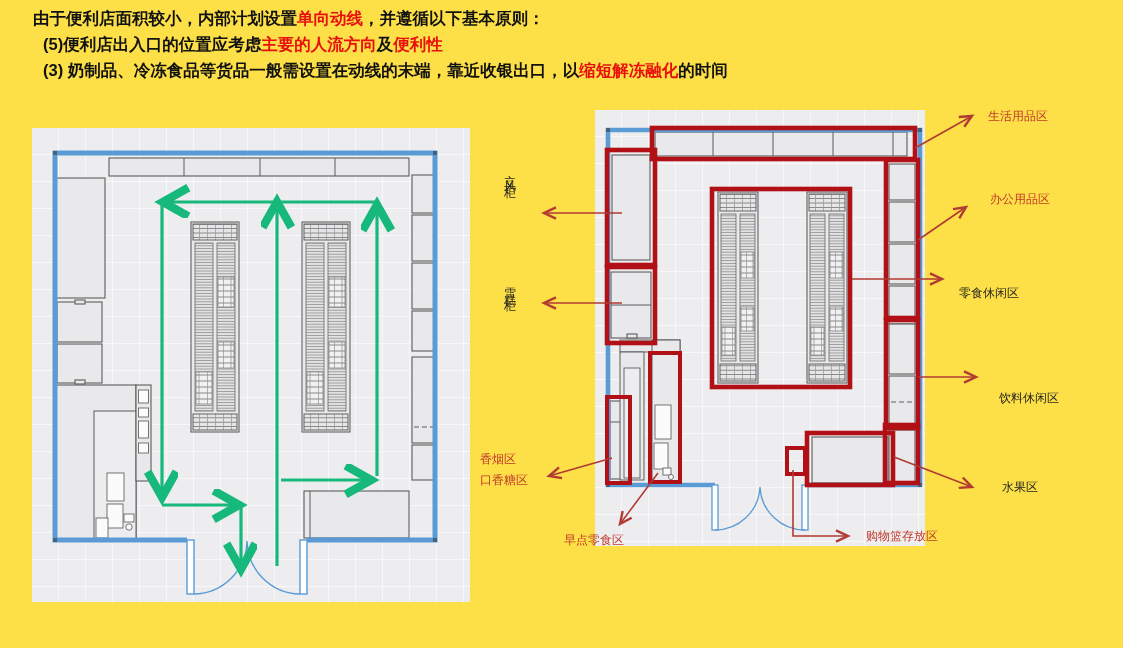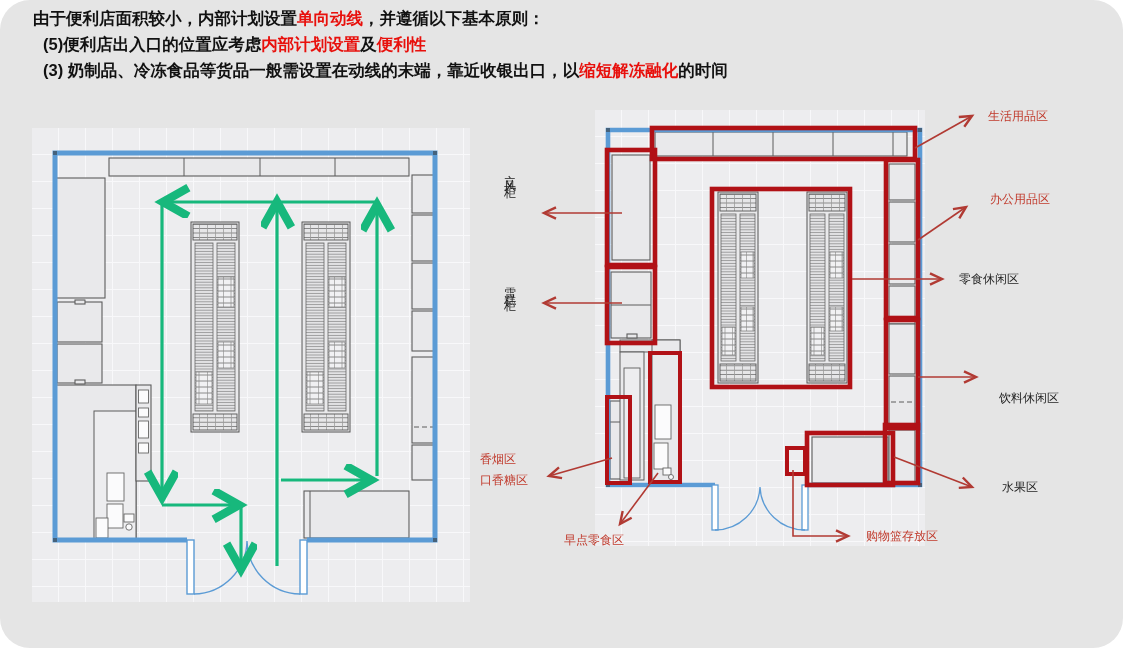--- a/index.html
+++ b/index.html
@@ -1,17 +1,17 @@
 <!DOCTYPE html>
 <html><head>
 <meta charset="utf-8">
 <style>
   html,body{margin:0;padding:0;background:#fff;}
-  .page{position:relative;width:1123px;height:648px;overflow:hidden;background:#e5e5e5;
-        font-family:"Liberation Sans","DejaVu Sans",sans-serif;border-radius:30px;}
+  .page{position:relative;width:1123px;height:648px;overflow:hidden;background:#fde047;
+        font-family:"Liberation Sans","DejaVu Sans",sans-serif;}
   .abs{position:absolute;}
   
   .principles{position:absolute;left:33px;top:5px;z-index:3;font-weight:bold;
               font-size:16.5px;line-height:26px;color:#111;white-space:nowrap;}
   .principles .pline.ind{padding-left:10px;}
   .principles .red{color:#e8100c;}
   
   .lbl{position:absolute;z-index:6;font-family:"Liberation Serif","DejaVu Serif",serif;
        font-size:12px;line-height:21px;white-space:pre-line;}
   .lbl.red{color:#c0392b;}
@@ -20,21 +20,21 @@
   svg.plan{z-index:2;}
   svg.overlay{z-index:5;pointer-events:none;}
 </style>
 </head>
 <body>
 
 <div class="page">
 
   <div class="principles">
       <div class="pline"><span>由于便利店面积较小，内部计划设置</span><span class="red">单向动线</span><span>，并遵循以下基本原则：</span></div>
-      <div class="pline ind"><span>(5)便利店出入口的位置应考虑</span><span class="red">内部计划设置</span><span>及</span><span class="red">便利性</span></div>
+      <div class="pline ind"><span>(5)便利店出入口的位置应考虑</span><span class="red">主要的人流方向</span><span>及</span><span class="red">便利性</span></div>
       <div class="pline ind"><span>(3) 奶制品、冷冻食品等货品一般需设置在动线的末端，靠近收银出口，以</span><span class="red">缩短解冻融化</span><span>的时间</span></div>
     </div>
 
   <svg class="abs plan" style="left:32px;top:128px" width="438" height="474" viewBox="0 0 438 474">
     <defs>
       <pattern id="gridL" width="27" height="27" patternUnits="userSpaceOnUse">
         <rect width="27" height="27" fill="#ededef"></rect>
         <path d="M27 0V27M0 27H27" stroke="#f8f8fa" stroke-width="2"></path>
       </pattern>
       <pattern id="hatchL" width="5" height="2.8" patternUnits="userSpaceOnUse">
@@ -241,21 +241,21 @@
       <path d="M793 470V536H848" marker-end="url(#rArr)"></path>
       <path d="M658 473L620 524" marker-end="url(#rArr)"></path>
       <path d="M612 458L549 476" marker-end="url(#rArr)"></path>
       <path d="M622 213H544" marker-end="url(#rArr)"></path>
       <path d="M622 303H544" marker-end="url(#rArr)"></path>
     </g>
   </svg>
 
   <div class="lbl red" style="left:988px;top:106px">生活用品区</div>
   <div class="lbl red" style="left:990px;top:189px">办公用品区</div>
-  <div class="lbl black" style="left:959px;top:269px">零食休闲区</div>
+  <div class="lbl black" style="left:959px;top:283px">零食休闲区</div>
   <div class="lbl black" style="left:999px;top:388px">饮料休闲区</div>
   <div class="lbl black" style="left:1002px;top:477px">水果区</div>
   <div class="lbl red" style="left:866px;top:526px">购物篮存放区</div>
   <div class="lbl red" style="left:564px;top:530px">早点零食区</div>
   <div class="lbl red" style="left:480px;top:449px">香烟区
 口香糖区</div>
   <div class="lbl black vert" style="left:499px;top:165px">立风柜</div>
   <div class="lbl black vert" style="left:499px;top:278px">雪糕柜</div>
 
 </div>

